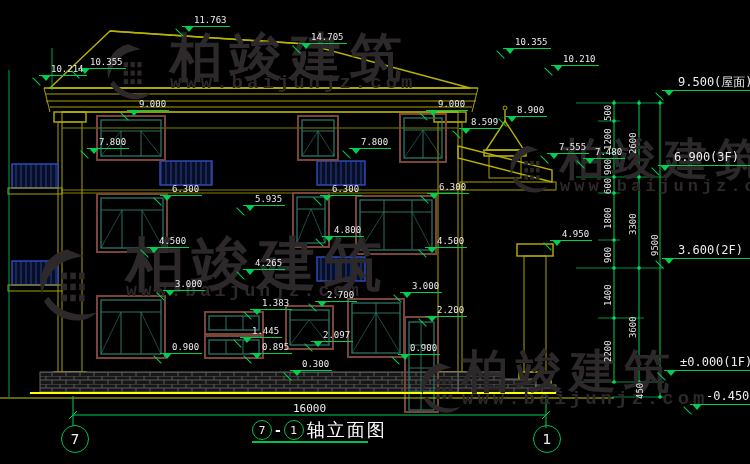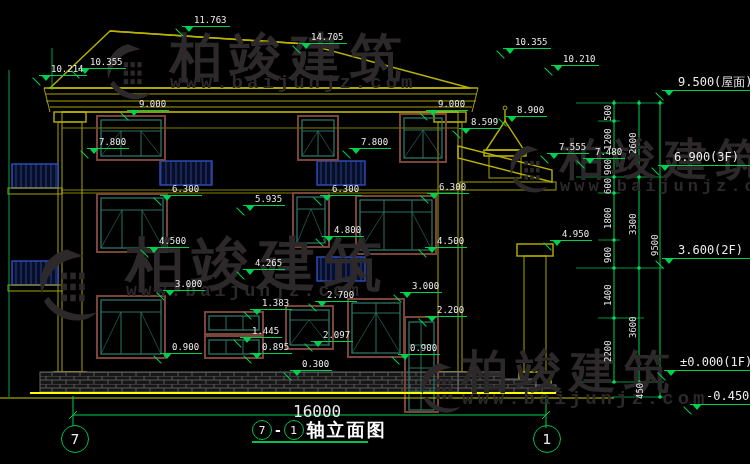--- a/index.html
+++ b/index.html
@@ -23,31 +23,31 @@
   .lbl::before{content:"";position:absolute;left:2px;bottom:-6px;width:0;height:0;
        border-left:5px solid transparent;border-right:5px solid transparent;
        border-top:6px solid #00d050;}
   .lbl::after{content:"";position:absolute;left:-8px;bottom:-7px;width:11px;height:1px;
        background:#00d050;transform:rotate(45deg);}
   .lbl.lg{font-size:12px;line-height:13px;min-width:82px;padding-left:16px;}
   
   .vdim{position:absolute;z-index:5;color:#e4e4e4;font-size:9px;white-space:nowrap;
         transform:rotate(-90deg);transform-origin:0 0;
         font-family:"DejaVu Sans Mono",monospace;}
-  .hdim{position:absolute;z-index:5;color:#ececec;font-size:16px;
+  .hdim{position:absolute;z-index:5;color:#ececec;font-size:11px;
         font-family:"DejaVu Sans Mono",monospace;}
   
   .bubble{position:absolute;z-index:5;width:26px;height:26px;border:1.5px solid #00c050;
         border-radius:50%;color:#eee;font-size:14px;display:flex;align-items:center;
         justify-content:center;}
   .trow{position:absolute;z-index:5;display:flex;align-items:center;gap:3px;color:#fff;}
   .circ{width:18px;height:18px;border:1.3px solid #00c050;border-radius:50%;color:#eee;
         font-size:11px;display:flex;align-items:center;justify-content:center;}
   .dash{font-size:14px;font-weight:bold;}
-  .tname{font-size:18px;font-weight:bold;letter-spacing:2px;}
+  .tname{font-size:18px;font-weight:normal;letter-spacing:2px;}
   .tunder{position:absolute;z-index:5;height:2px;background:#00c050;}
   
   .wm{position:absolute;z-index:3;color:#2d282a;font-weight:bold;pointer-events:none;font-family:Liberation Mono, monospace;}
   .wm .brand{display:block;letter-spacing:8px;line-height:1;}
   .wm .url{display:block;letter-spacing:4px;line-height:1;}
   .wmlogo{position:absolute;z-index:3;pointer-events:none;}
 </style>
 </head>
 <body>
 

